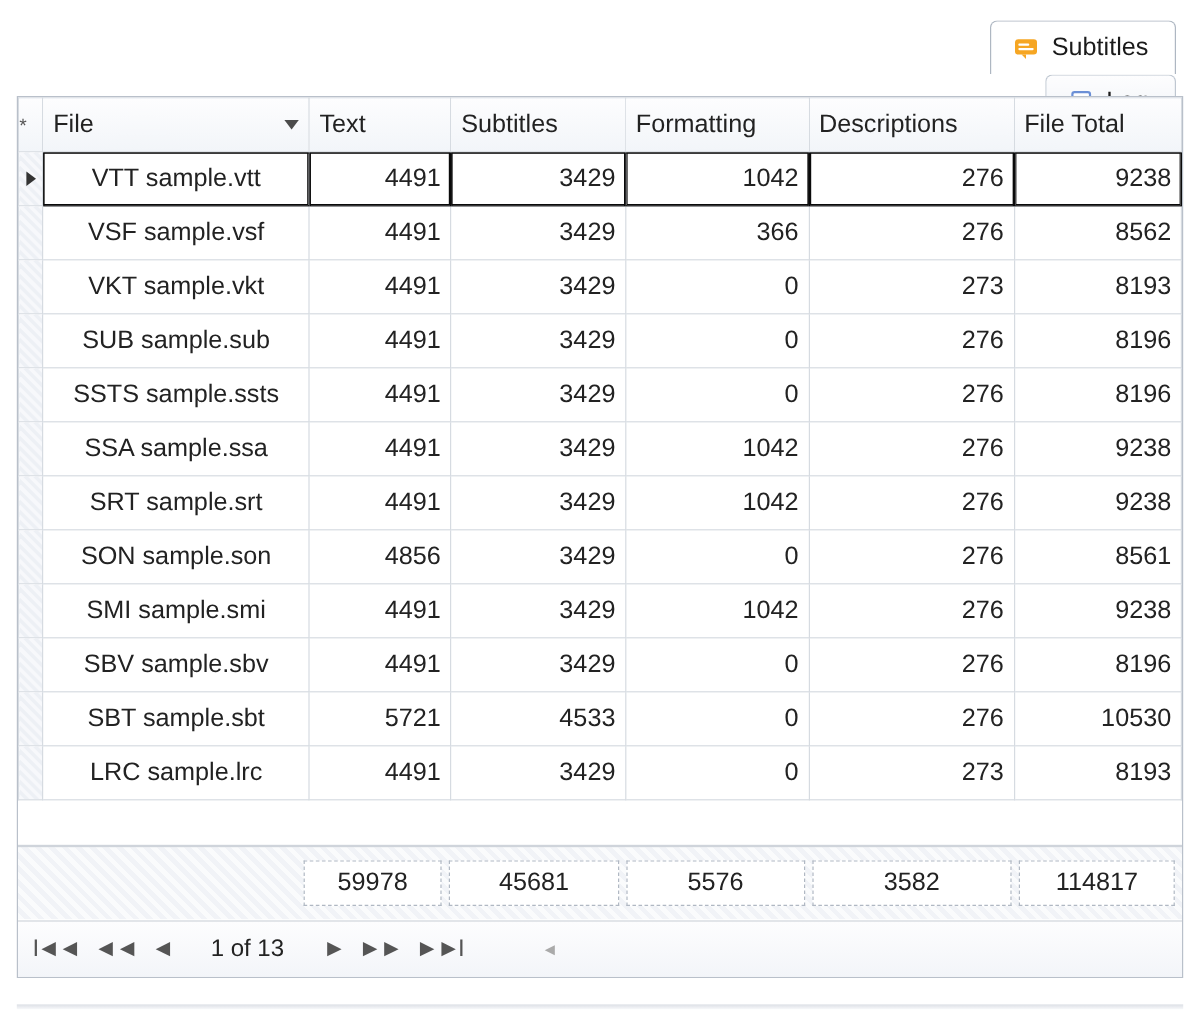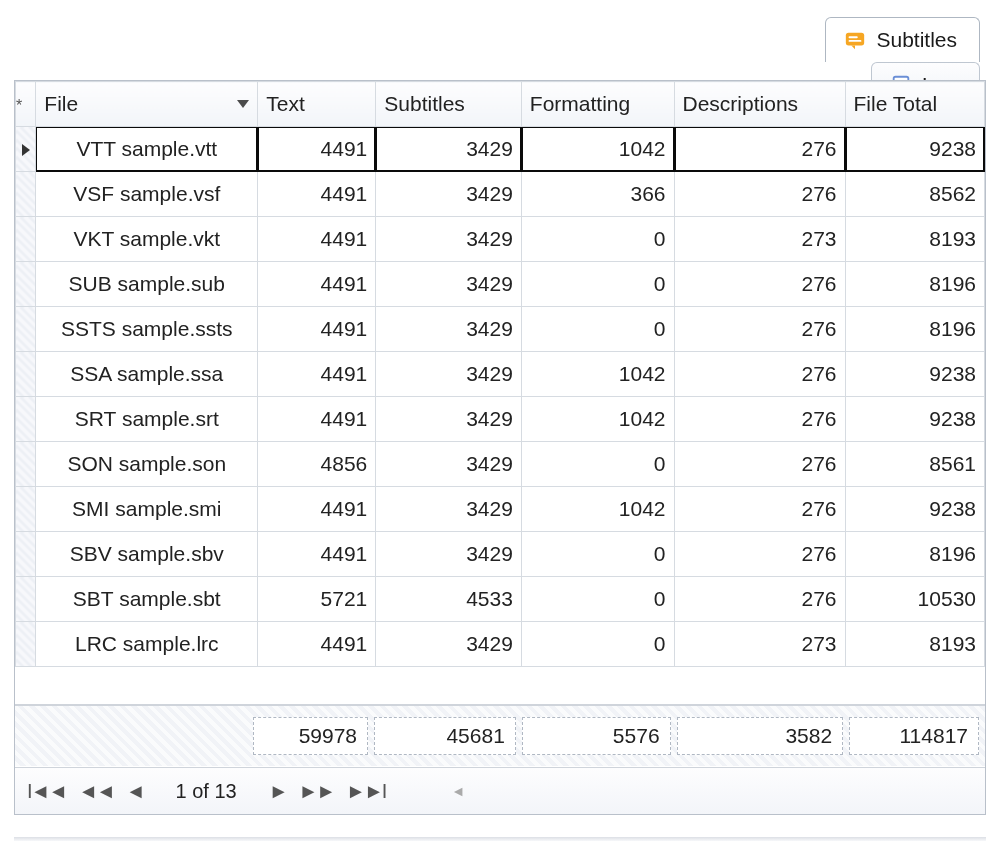--- a/index.html
+++ b/index.html
@@ -151,21 +151,21 @@
     align-items: center;
   }
   .totals-row .spacer-ind { width: 20px; flex: 0 0 20px; }
   .totals-row .spacer-file { flex: 0 0 218px; }
   .totals-row .tcell {
     border: 1px dashed #b0b8c3;
     background: #fff;
     height: 38px;
     display: flex;
     align-items: center;
-    justify-content: flex-end;
+    justify-content: center;
     padding: 0 10px;
     margin-right: 6px;
     box-sizing: border-box;
   }
 
   
   .navbar {
     position: absolute;
     left: 0; right: 0; bottom: 0;
     height: 46px;

